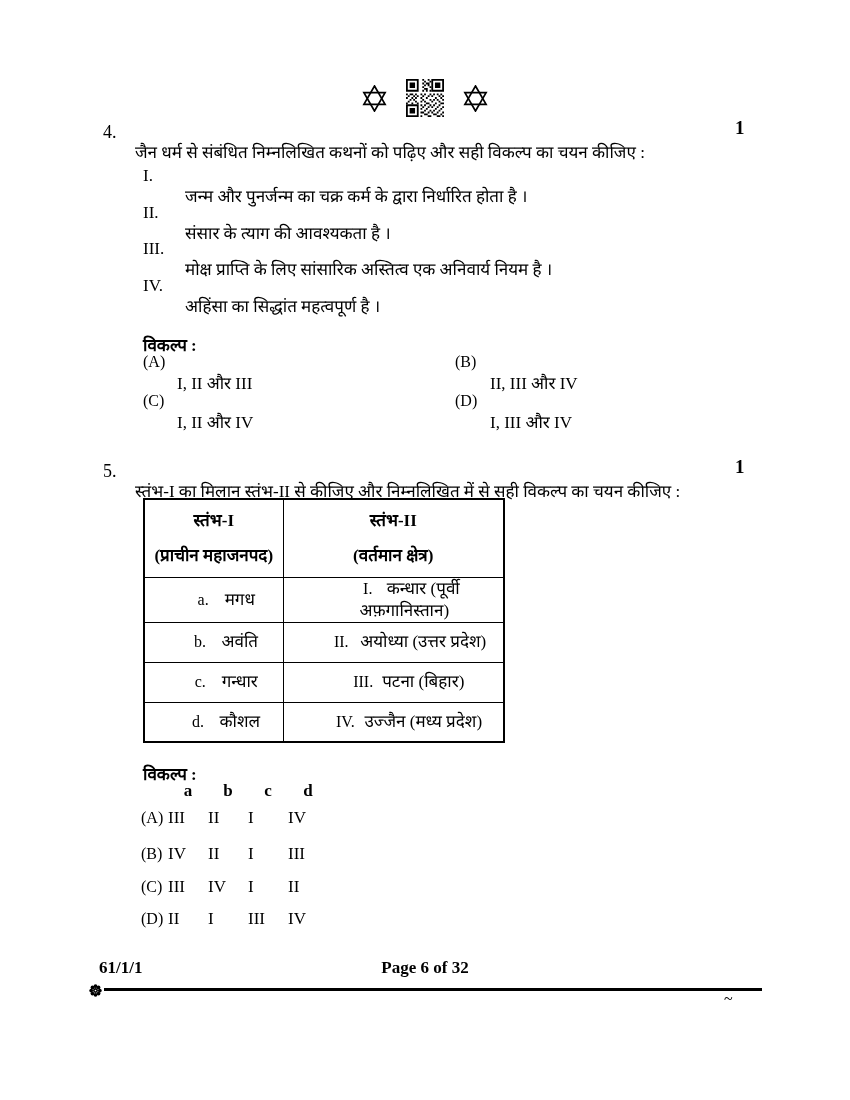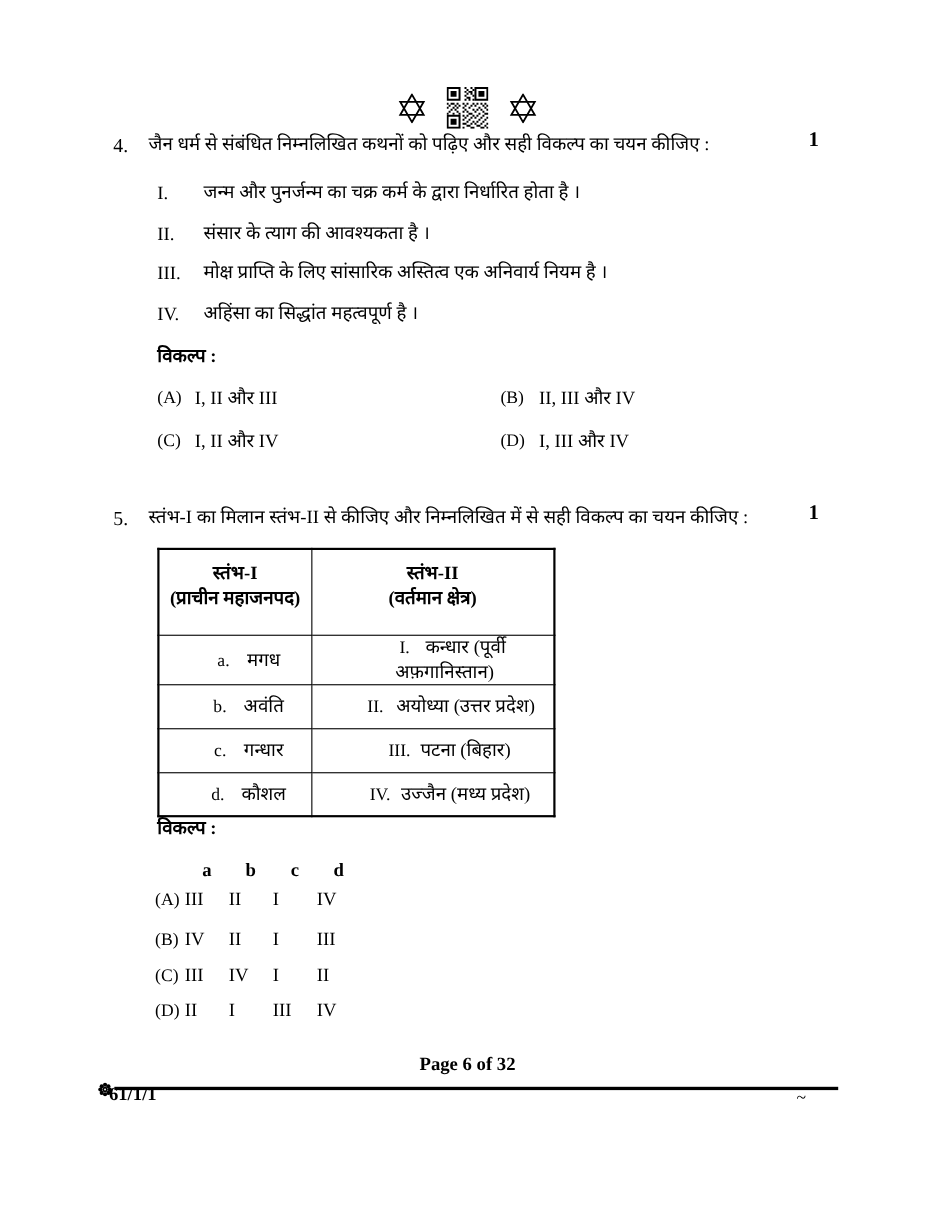--- a/index.html
+++ b/index.html
@@ -4,36 +4,36 @@
 <style>
   * { margin:0; padding:0; box-sizing:border-box; }
   html,body { background:#fff; }
   .page {
     position:relative; width:850px; height:1100px; margin:0 auto;
     background:#ffffff; color:#000;
     font-family:"Liberation Serif","DejaVu Serif",serif;
     overflow:hidden;
   }
   .abs { position:absolute; }
-  .dev { font-size:17px; line-height:1.3; }
+  .dev { font-size:17px; line-height:1.3;margin-top:22px; }
   .rom { font-size:17px; line-height:1.3; }
   .bold { font-weight:700; }
   .marks { font-size:19px; font-weight:700; }
 
   
   .top-decor { left:0; right:0; top:79px; height:38px;
     display:flex; justify-content:center; align-items:center; gap:19px; }
 
   
   table.match { border-collapse:collapse; position:absolute; left:143px; top:498px;
     border:2px solid #000000; }
   table.match th, table.match td { border:1.6px solid #000; }
   table.match th { font-weight:700; text-align:center; vertical-align:top;
     padding-top:8px; height:78px; font-size:17px; }
-  table.match th .l2 { }
+  table.match th .l2 { margin-top:12px; }
   table.match col.c1 { width:139px; }
   table.match col.c2 { width:221px; }
   table.match td { height:40px; vertical-align:middle; font-size:17px;text-align:center; }
   td.cell-left { padding-left:9px; }
   td.cell-right { padding-left:22px; }
   .tlbl { display:inline-block; font-size:16px; }
   td.cell-left .tlbl { width:43px; }
   td.cell-right .tlbl { width:38px; }
 
   
@@ -145,21 +145,21 @@
   <div class="abs mrow" style="top:844px;">
     <span class="olbl">(B)</span><span class="cell">IV</span><span class="cell">II</span><span class="cell">I</span><span class="cell">III</span>
   </div>
   <div class="abs mrow" style="top:877px;">
     <span class="olbl">(C)</span><span class="cell">III</span><span class="cell">IV</span><span class="cell">I</span><span class="cell">II</span>
   </div>
   <div class="abs mrow" style="top:909px;">
     <span class="olbl">(D)</span><span class="cell">II</span><span class="cell">I</span><span class="cell">III</span><span class="cell">IV</span>
   </div>
 
-  <div class="abs bold" style="left:99px; top:985px; font-size:17px;">61/1/1</div>
+  <div class="abs bold" style="left:99px; top:958px; font-size:17px;">61/1/1</div>
   <div class="abs bold" style="left:0; right:0; top:958px; text-align:center; font-size:17px;">Page 6 of 32</div>
 
   <svg class="abs" style="left:88px; top:983px;" width="15" height="15" viewBox="0 0 16 16">
     <g fill="#000">
       <circle cx="12.6" cy="8" r="2"></circle>
         <circle cx="11.25" cy="11.25" r="2"></circle>
         <circle cx="8" cy="12.6" r="2"></circle>
         <circle cx="4.75" cy="11.25" r="2"></circle>
       <circle cx="3.4" cy="8" r="2"></circle>
         <circle cx="4.75" cy="4.75" r="2"></circle>

